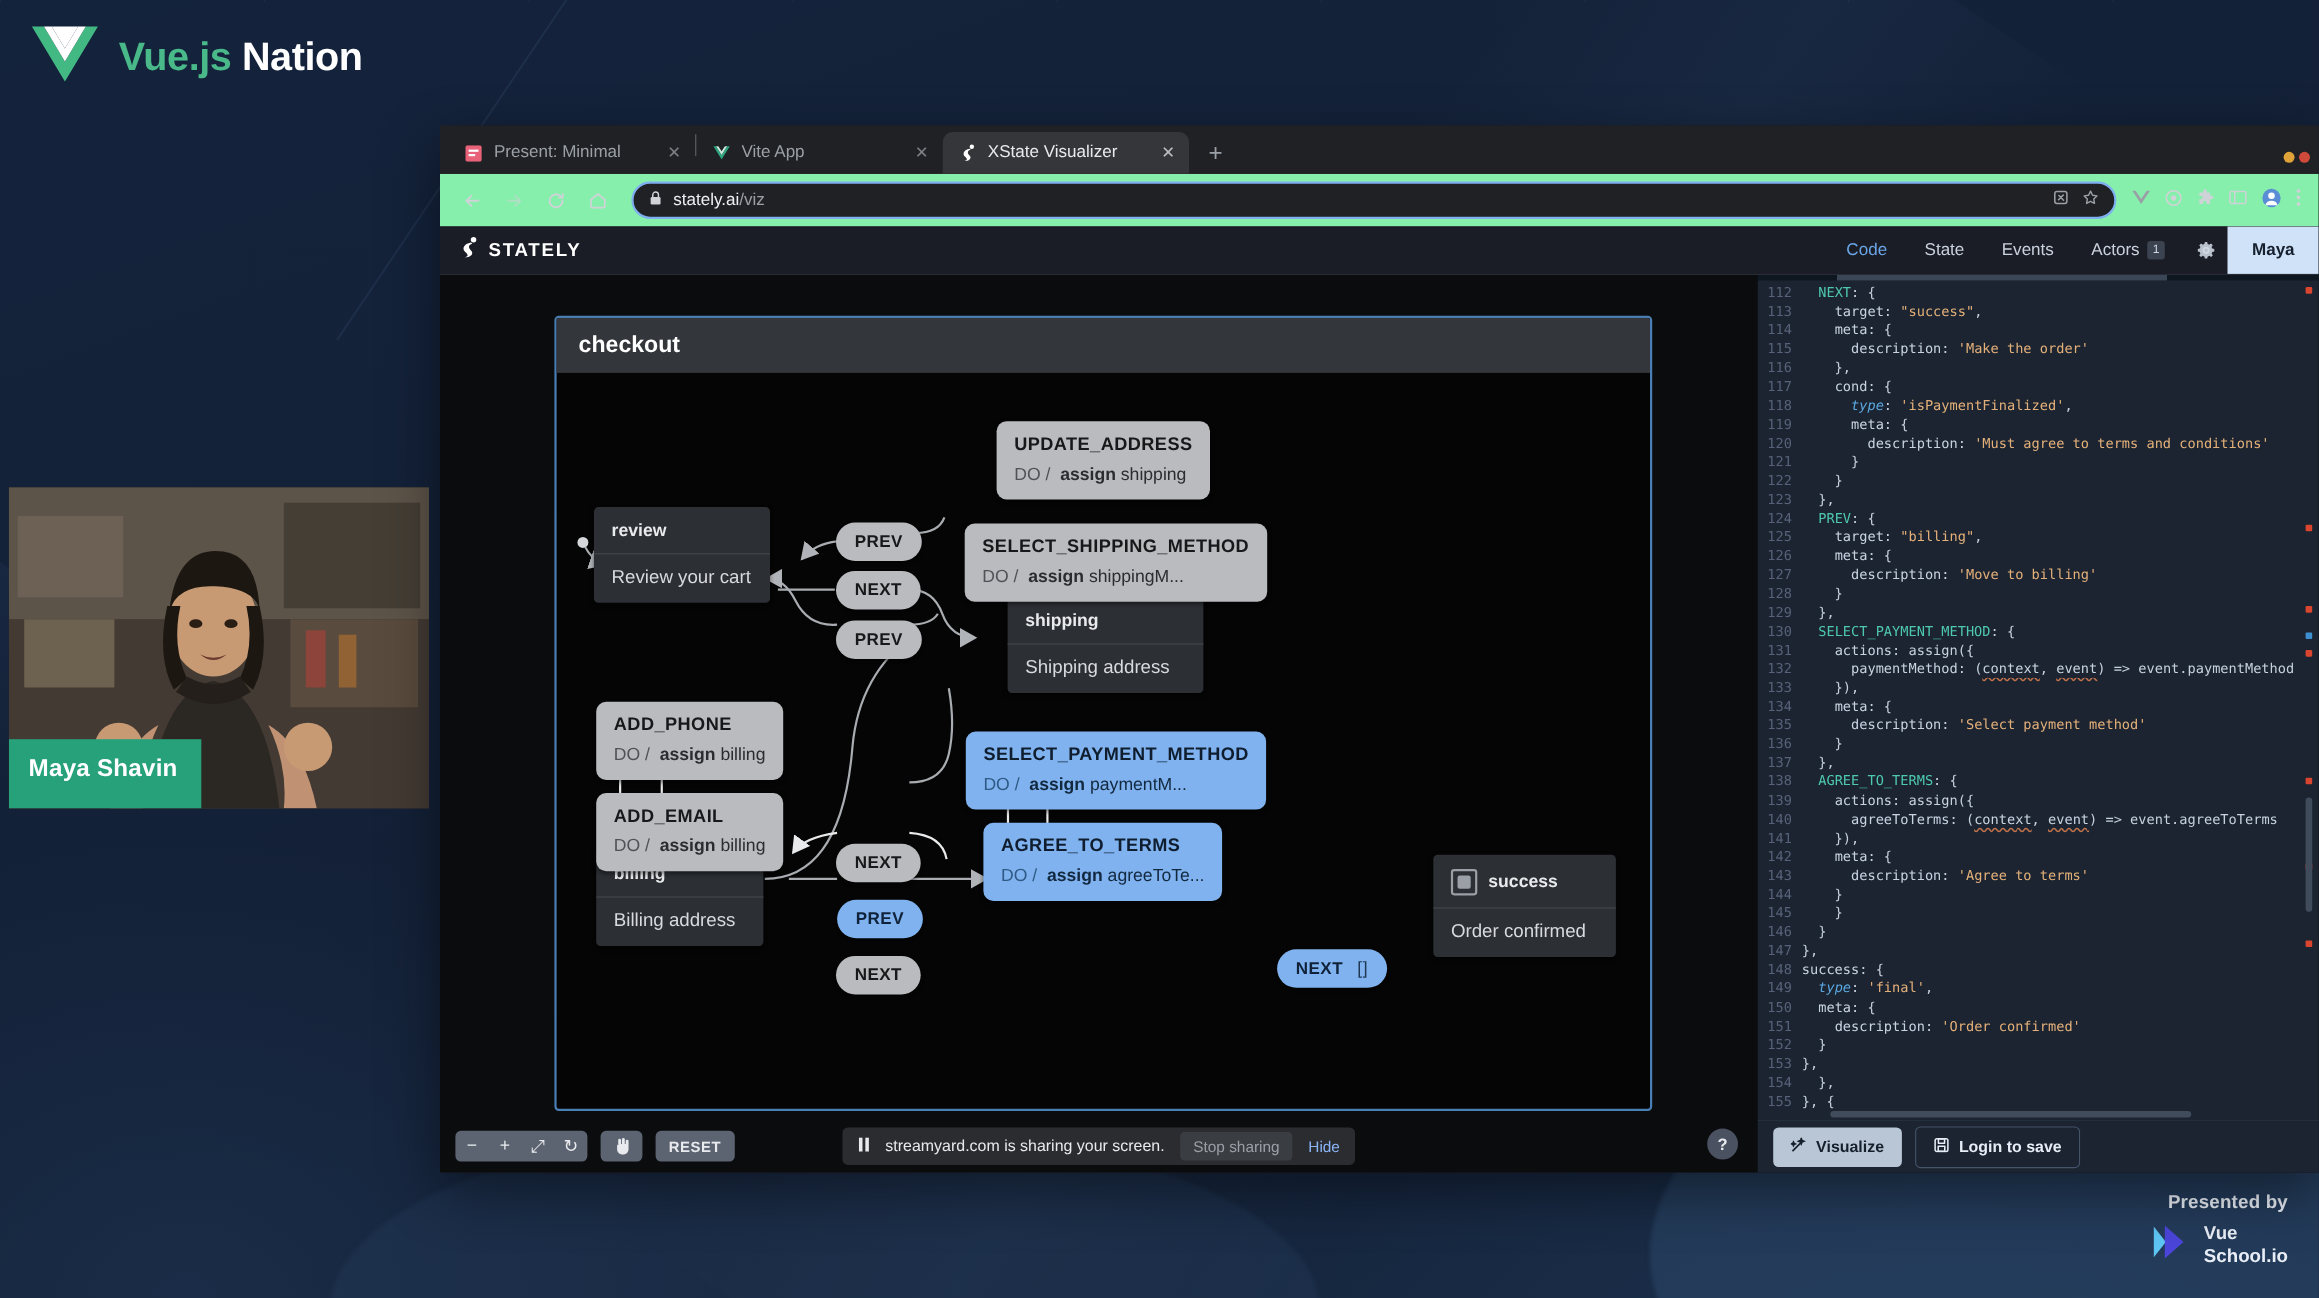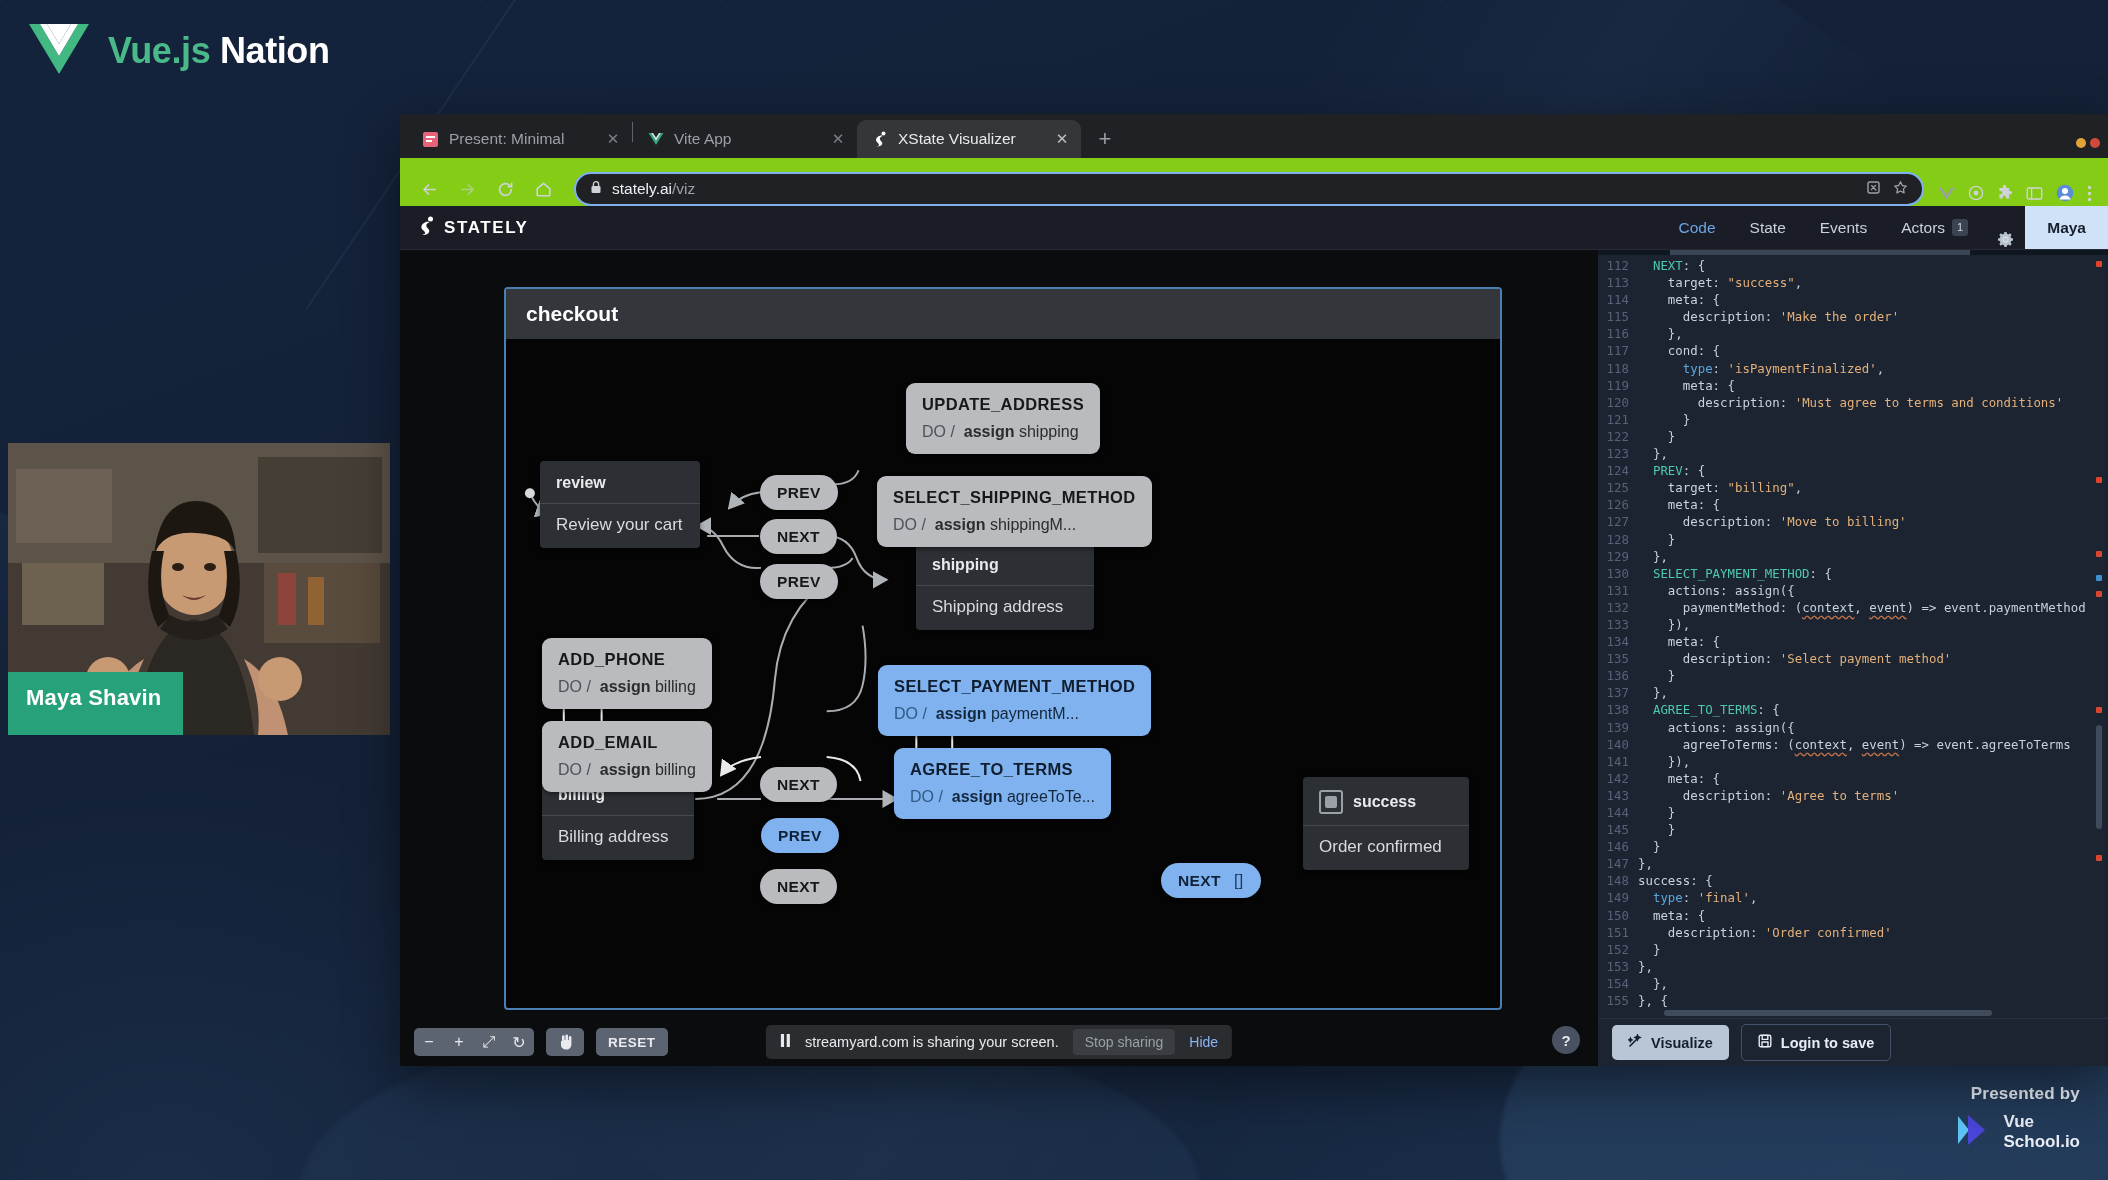--- a/index.html
+++ b/index.html
@@ -98,22 +98,22 @@
     flex: 1; overflow: hidden; white-space: nowrap; text-overflow: ellipsis;
   }
   .tab .tab-close { width: 18px; height: 18px; opacity: .75; display:flex;align-items:center;justify-content:center; font-size: 15px;}
   .tab-sep { width:1px; height:20px; background:#5f6368; align-self:center; margin-bottom:9px;}
   .newtab { width: 32px; height: 32px; color:#9aa0a6; display:flex;align-items:center;justify-content:center;
     font-size: 22px; margin: 0 0 3px 8px; }
   .win-ctrl { position: absolute; right: 8px; bottom: 10px; display: flex; gap: 4px; align-items:center;}
   .win-dot { width: 10px; height: 10px; border-radius: 50%; }
 
   .urlbar {
-    height: 48px; background: #84cc16;
-    display: flex; align-items: flex-end; gap: 4px; padding: 0 12px;
+    height: 48px; background: #86efac;
+    display: flex; align-items: center; gap: 4px; padding: 0 12px;
   }
   .nav-btn {
     width: 34px; height: 34px; border-radius: 50%;
     display: flex; align-items: center; justify-content: center;
     color: #cfd3d7;
   }
   .omnibox {
     flex: 1; height: 34px; margin: 0 10px;
     background: #202124; border-radius: 18px;
     border: 2px solid #7eb0f0;
@@ -129,21 +129,21 @@
   .app { height: 860px; display: flex; flex-direction: column; background: #111317; }
   .app-header {
     height: 44px; background: #1a1d26;
     display: flex; align-items: center; padding: 0 0 0 18px;
     border-bottom: 1px solid #272b36;
   }
   .stately-logo { display: flex; align-items: center; gap: 9px; }
   .stately-logo .sl-text {
     color: #fff; font-weight: 700; font-size: 17px; letter-spacing: 1.6px;
   }
-  .app-nav { margin-left: auto; display: flex; align-items: flex-end; gap: 0; height: 100%; }
+  .app-nav { margin-left: auto; display: flex; align-items: center; gap: 0; height: 100%; }
   .app-tab {
     color: #c9d1dc; font-size: 15.5px; padding: 0 17px; height: 100%;
     display: flex; align-items: center; gap: 7px;
   }
   .app-tab.active { color: #6aa6e8; }
   .badge {
     background: #3b4250; color: #cfd8e4; font-size: 11px;
     border-radius: 3px; padding: 1px 5px; line-height: 1.3;
   }
   .gear { width: 40px; display:flex; align-items:center; justify-content:center; color:#cfd8e4; }
@@ -256,21 +256,21 @@
   .code-rows { padding-top: 2px; }
   .crow { display: flex; white-space: pre; height: 17.1px; }
   .crow .ln {
     width: 40px; flex: 0 0 40px; text-align: right; padding-right: 9px;
     color: #57627a;
   }
   .crow .ctext { color: #c6d0de; }
   .tok-key   { color: #4ec9b0; }
   .tok-prop  { color: #c8d3e2; }
   .tok-str   { color: #e4b07a; }
-  .tok-blue  { color: #5aa7e0; }
+  .tok-blue  { color: #5aa7e0; font-style: italic; }
   .tok-ctx   { color: #c8d3e2; text-decoration: underline; text-decoration-style: wavy;
                text-decoration-color: #c4734a; text-underline-offset: 3px; }
   .code-minimap {
     position: absolute; right: 6px; top: 0; bottom: 22px; width: 6px;
   }
   .mm-dot { position: absolute; right: 0; width: 6px; height: 6px; background: #d9452f; border-radius: 1px; }
   .mm-blue { position: absolute; right: 0; width: 6px; height: 6px; background: #3e8fd0; border-radius: 1px; }
   .mm-thumb { position: absolute; right: 0; width: 6px; background: #404b5c; border-radius: 3px; }
   .code-hscroll { height: 10px; position: relative; background: transparent; }
   .code-hscroll i { position: absolute; left: 66px; top: 2px; width: 328px; height: 6px; background: #404b5c; border-radius: 3px; }

